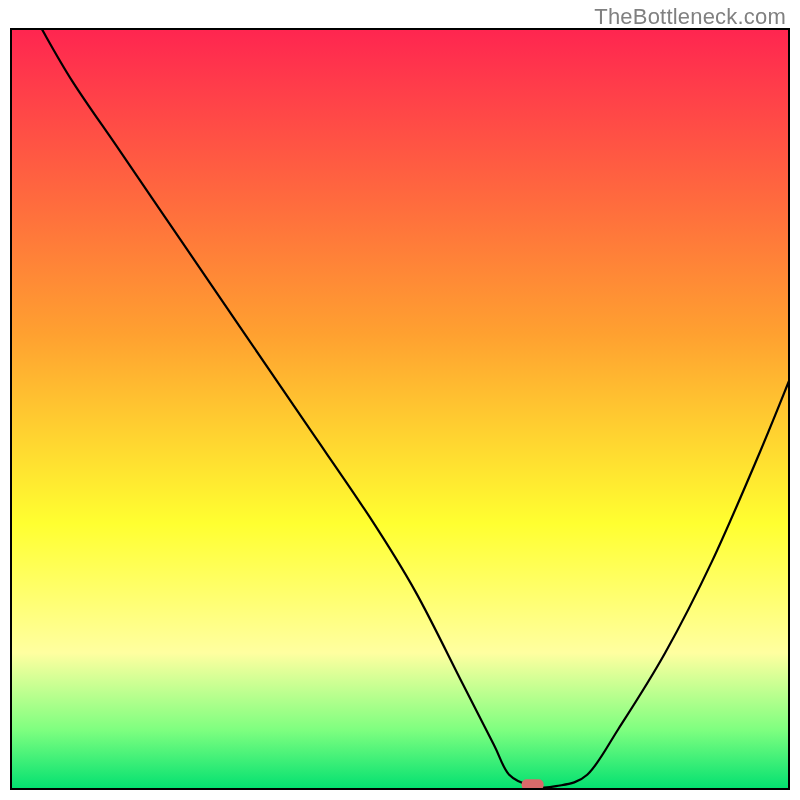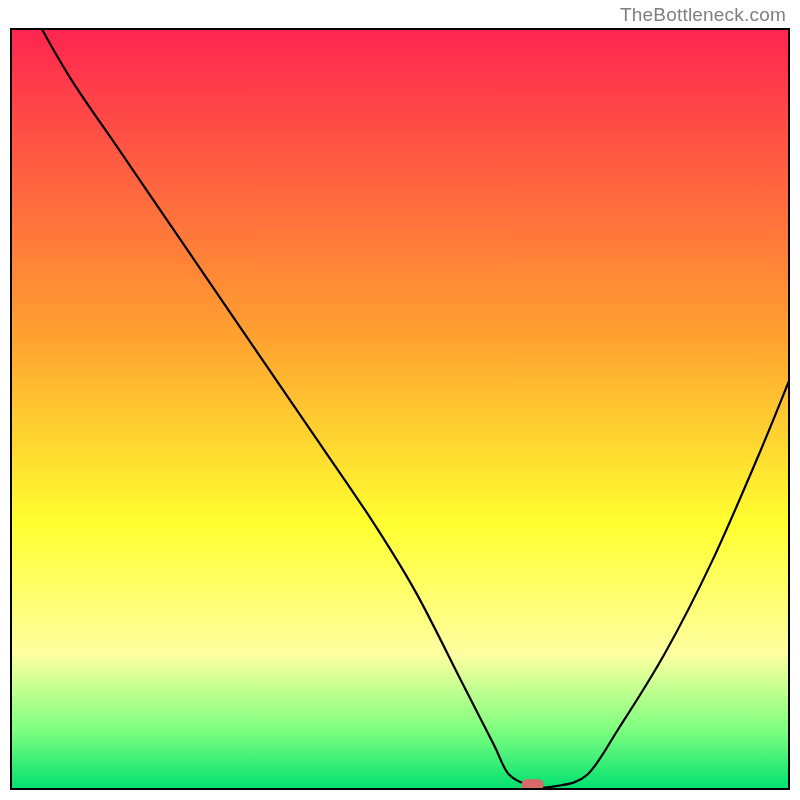--- a/index.html
+++ b/index.html
@@ -34,21 +34,21 @@
     height: 100%;
     border: 2px solid #000;
     box-sizing: border-box;
     pointer-events: none;
   }
   .watermark {
     position: absolute;
     top: 4px;
     right: 14px;
     color: #808080;
-    font-size: 19px;
+    font-size: 22px;
     font-weight: 500;
     letter-spacing: 0.2px;
   }
 </style>
 </head>
 <body>
 
 <div class="watermark">TheBottleneck.com</div>
 
 <div class="frame">

